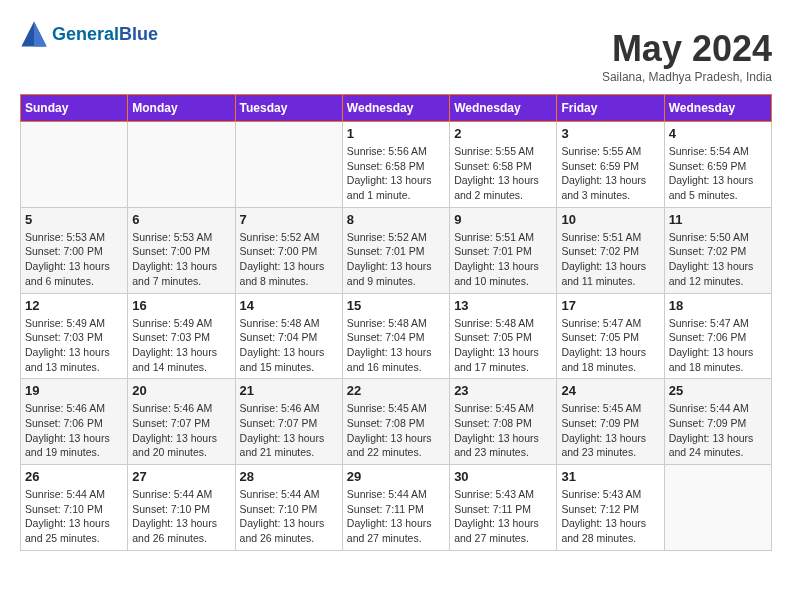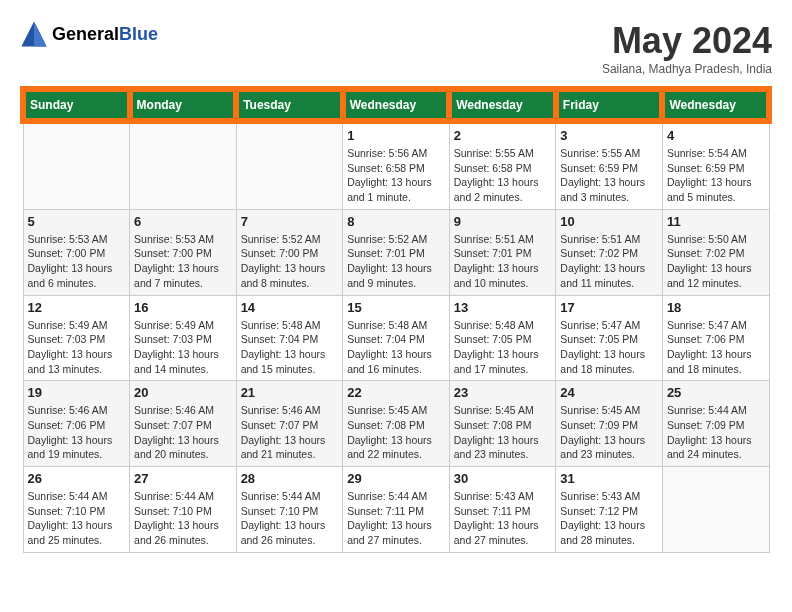--- a/index.html
+++ b/index.html
@@ -17,56 +17,57 @@
       margin-bottom: 10px;
     }
     .logo {
       display: flex;
       align-items: center;
       gap: 4px;
     }
     .logo-text-general {
       font-size: 18px;
       font-weight: bold;
-      color: #000000;
+      color: #0369a1;
     }
     .logo-text-blue {
       font-size: 18px;
       font-weight: bold;
       color: #2255a4;
       margin-top: 37px;
     }
     .logo-icon {
       width: 28px;
       height: 28px;
     }
     .title-block {
       text-align: right;
     }
     .month-title {
       font-size: 36px;
       font-weight: bold;
       color: #333;
+      margin-top: 8px;
     }
     .location-title {
       font-size: 12px;
       color: #555;
     }
     table {
       width: 100%;
       border-collapse: collapse;
       font-size: 11px;
     }
     thead tr th {
-      background-color: #15803d;
+      background-color: #6d28d9;
       color: #fff;
       padding: 6px 4px;
       text-align: left;
       font-size: 12px;
-      border: 6px solid #f97316;
+      border: 1px solid #f97316;
     }
     tbody tr td {
       border: 1px solid #ccc;
       vertical-align: top;
       padding: 4px;
       width: calc(100% / 7);
       min-height: 80px;
       background: #fff;
     }
     tbody tr:nth-child(even) td {

